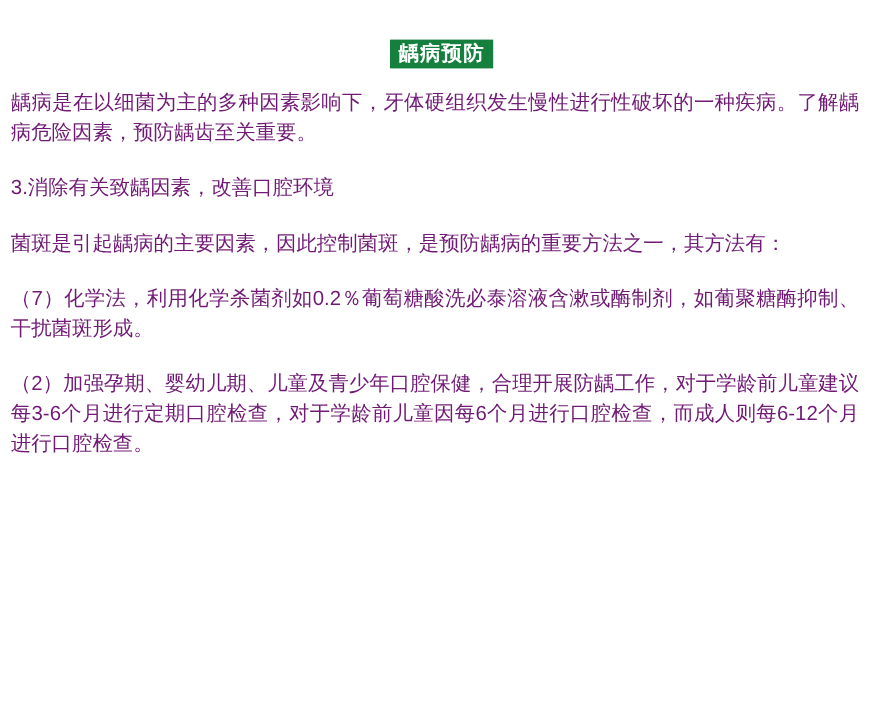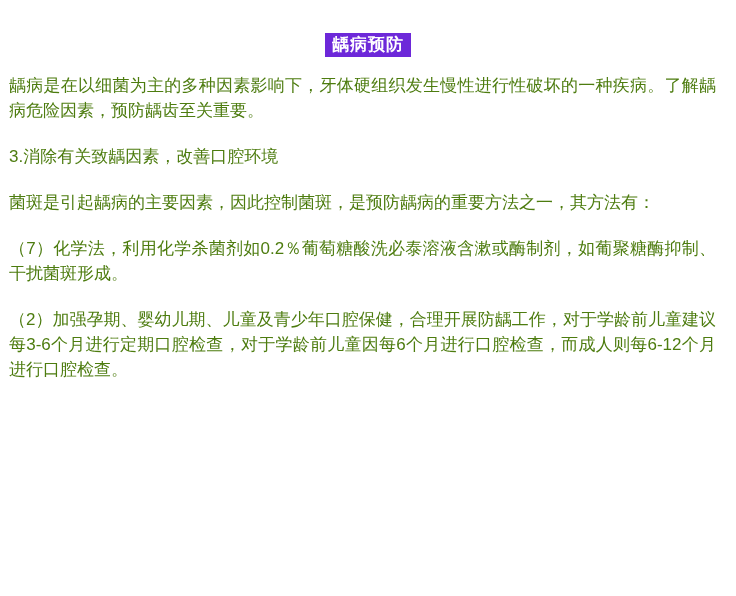--- a/index.html
+++ b/index.html
@@ -18,31 +18,31 @@
     height: 596px;
     background: #ffffff;
   }
   .badge-row {
     text-align: center;
     padding-top: 33px;
     line-height: 0;
   }
   .title-badge {
     display: inline-block;
-    background: #6d28d9;
+    background: #15803d;
     color: #ffffff;
     font-size: 17px;
     font-weight: bold;
     line-height: 24px;
     padding: 0 7px;
     letter-spacing: 1px;
   }
   .content {
     padding: 16px 20px 0 9px;
-    color: #4d7c0f;
+    color: #701a75;
     font-size: 17px;
     line-height: 25px;
     text-align: justify;
   }
   .content p {
     margin: 0 0 21px 0;
     word-break: break-all;
   }
   .content p:last-child {
     margin-bottom: 0;

